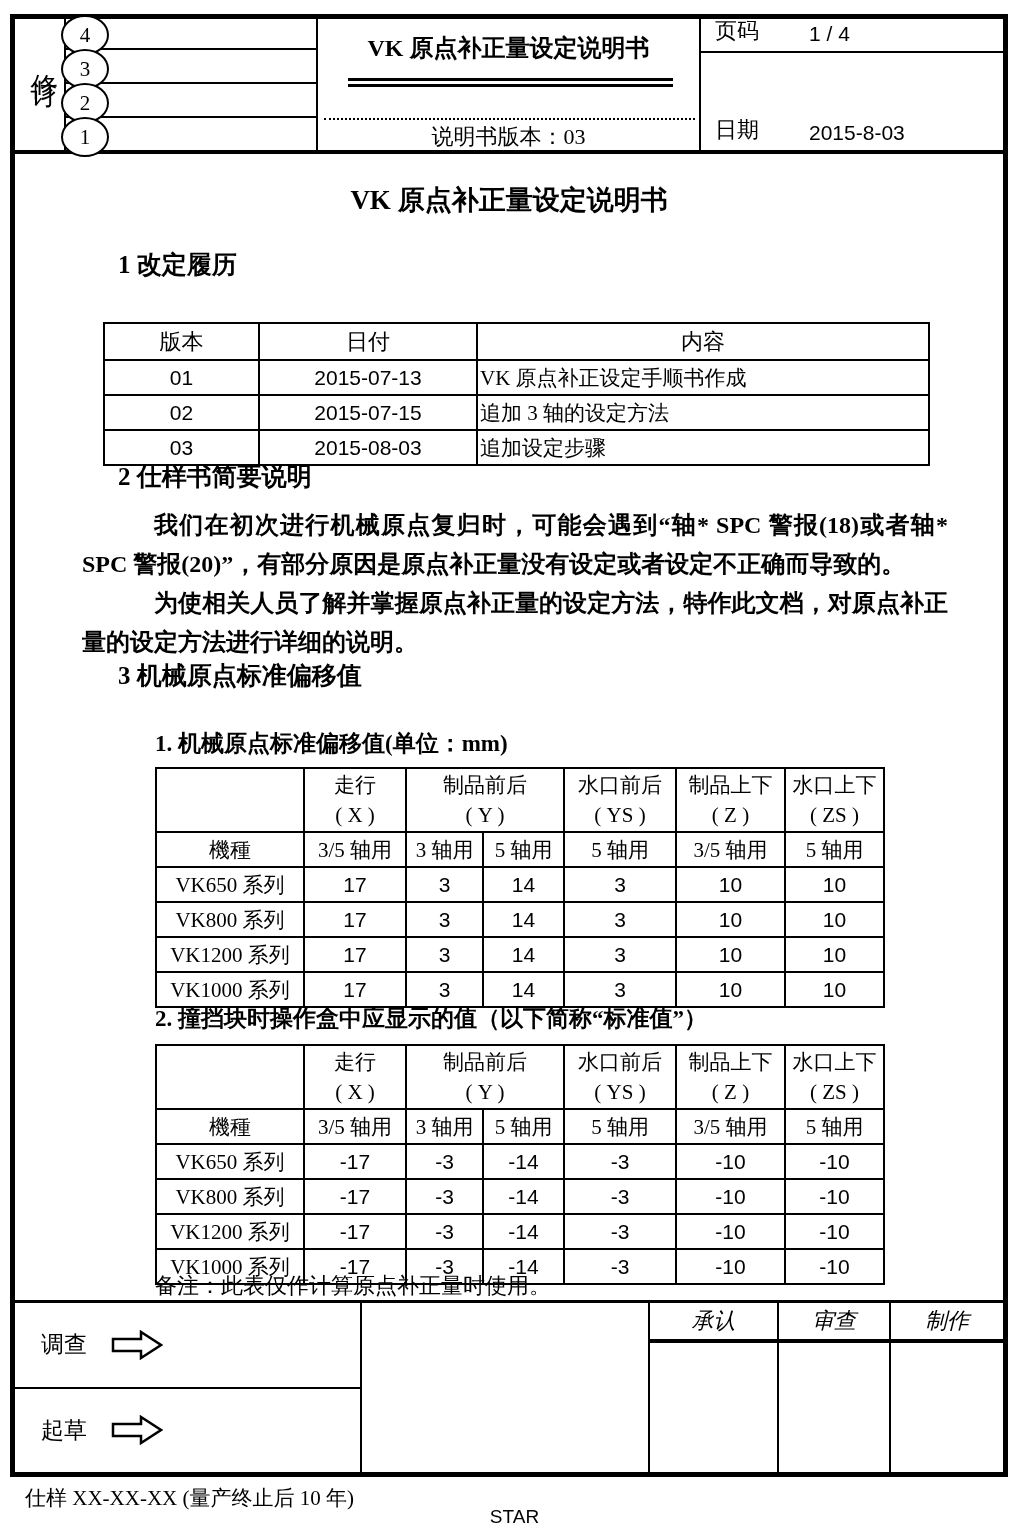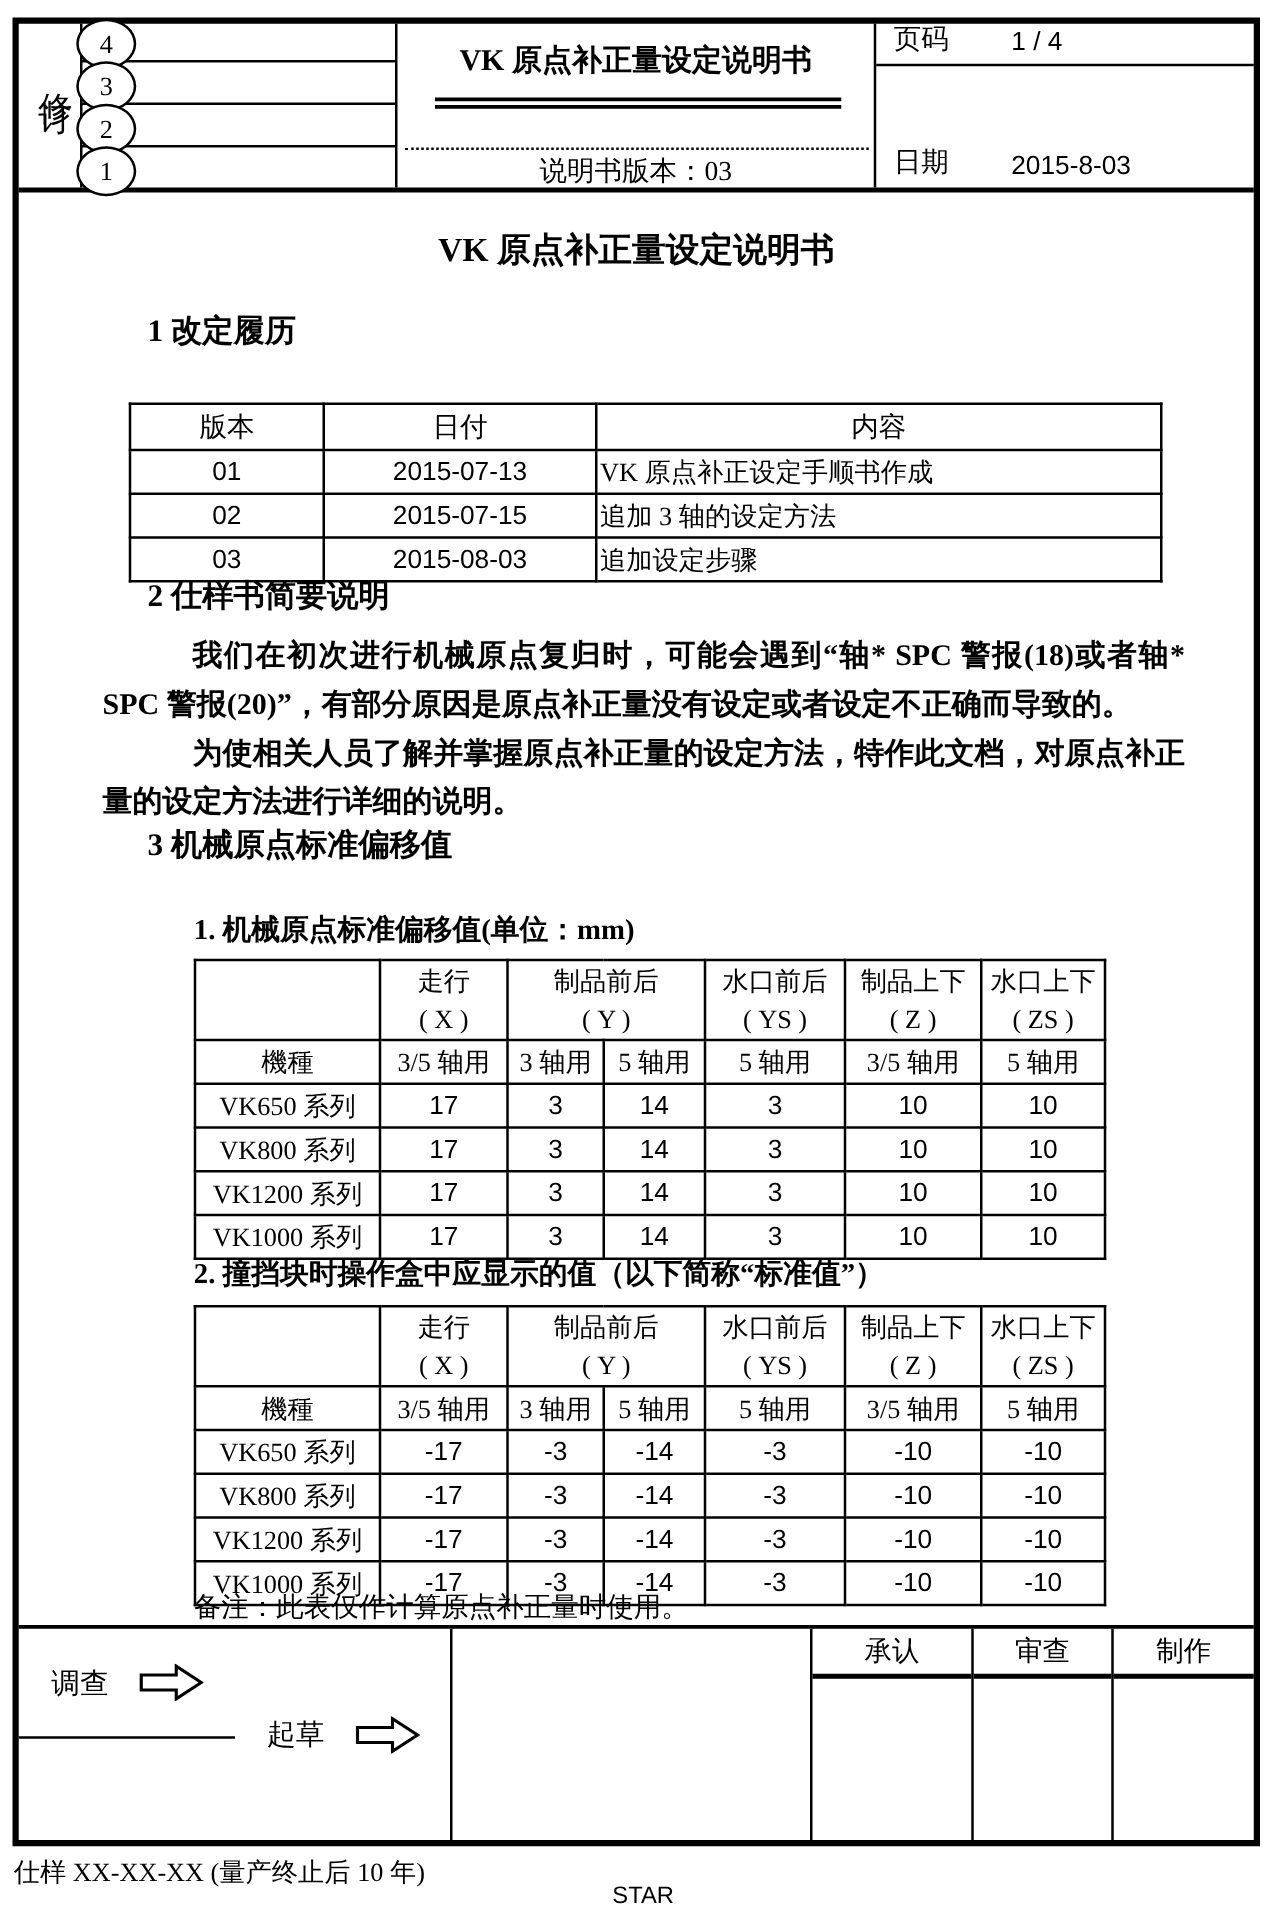--- a/index.html
+++ b/index.html
@@ -49,30 +49,30 @@
 
   .offset{position:absolute;width:728px;font-size:21px;}
   .offset tr.h1 td{height:58px;line-height:30px;}
   .offset tr.h2 td{height:31px;}
   .offset tr.d td{height:31px;}
   .offset td.val{font-family:"Liberation Sans",sans-serif;font-size:21px;}
   .offset td.model{font-size:21px;}
 
   
   .foot{position:absolute;left:0;right:0;bottom:0;height:172px;border-top:3px solid #000;display:flex;box-sizing:border-box;}
-  .f-col1{width:347px;border-right:2px solid #000;box-sizing:border-box;display:flex;flex-direction:row;}
+  .f-col1{width:347px;border-right:2px solid #000;box-sizing:border-box;display:flex;flex-direction:column;}
   .f-row{flex:1;display:flex;align-items:center;padding-left:26px;gap:24px;font-size:23px;}
   .f-row.top{border-bottom:2px solid #000;max-height:86px;}
   .f-col2{width:288px;border-right:2px solid #000;box-sizing:border-box;}
-  .f-sign{border-right:2px solid #000;box-sizing:border-box;display:flex;flex-direction:column;}
+  .f-sign{border-right:2px solid #000;box-sizing:border-box;display:flex;flex-direction:column;font-style:italic;}
   .f-sign.c3{width:129px;} .f-sign.c4{width:112px;} .f-sign.c5{flex:1;border-right:none;}
   .sign-head{height:36px;border-bottom:4px solid #000;display:flex;align-items:center;justify-content:center;font-size:22px;}
   .arrow svg{display:block;}
 
-  .spec-line{position:absolute;left:11px;top:1484px;font-size:21px;}
+  .spec-line{position:absolute;left:25px;top:1484px;font-size:21px;}
   .brand-line{position:absolute;left:0;width:100%;top:1506px;text-align:center;font-size:19px;
               font-family:"Liberation Sans",sans-serif;}
 </style>
 </head>
 <body>
 
 <div class="page">
   <div class="frame">
 
     <div class="hdr">

